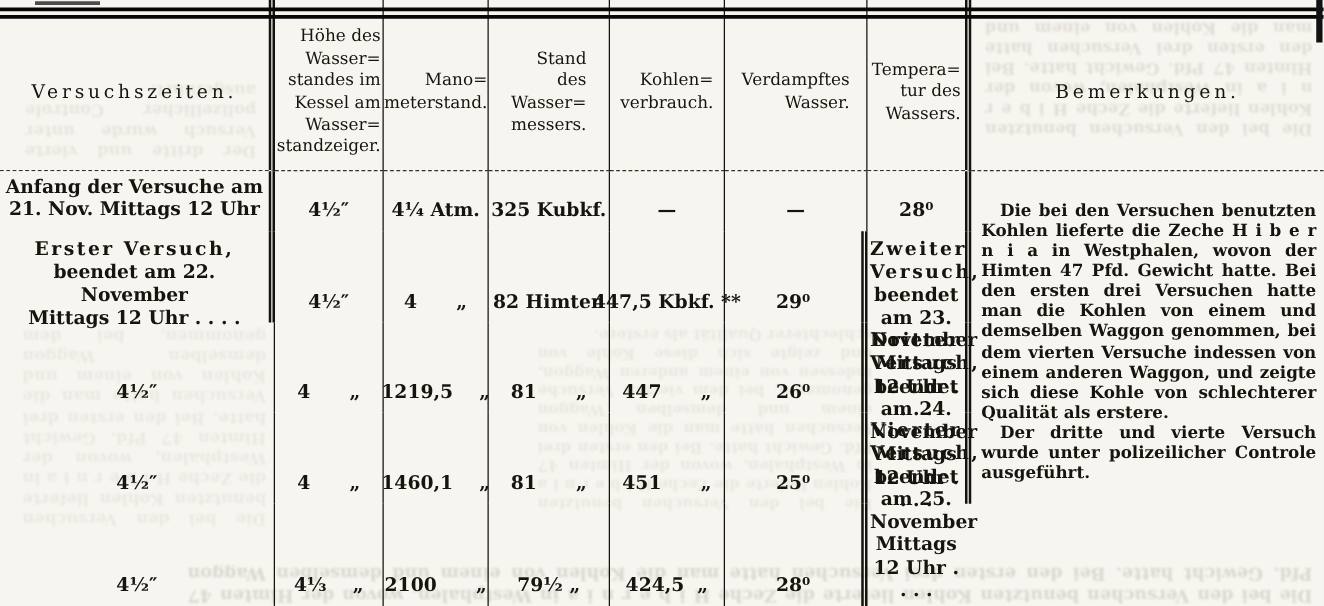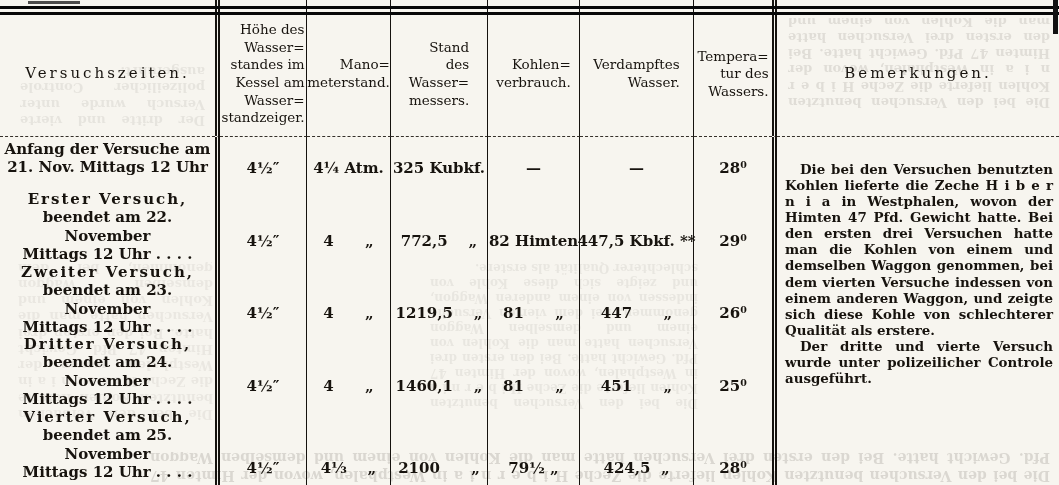--- a/index.html
+++ b/index.html
@@ -126,21 +126,20 @@
       <p>Der dritte und vierte Versuch wurde unter polizeilicher Controle ausgeführt.</p>
     </div>
 
     <div class="cell t vrd">
       <div class="t-title">Erster Versuch,</div>
       <div class="t-lines">beendet am 22. November
 Mittags 12 Uhr . . . .</div>
     </div>
     <div class="cell n vr"><span>4½″</span></div>
     <div class="cell n vr"><span>4      „</span></div>
-    <div class="cell n vr"><span>772,5    „</span></div>
     <div class="cell n vr"><span>82 Himten</span></div>
     <div class="cell n vr"><span>447,5 Kbkf. **</span></div>
     <div class="cell n vrd"><span>29⁰</span></div>
 
     <div class="cell t vrd">
       <div class="t-title">Zweiter Versuch,</div>
       <div class="t-lines">beendet am 23. November
 Mittags 12 Uhr . . . .</div>
     </div>
     <div class="cell n vr"><span>4½″</span></div>

